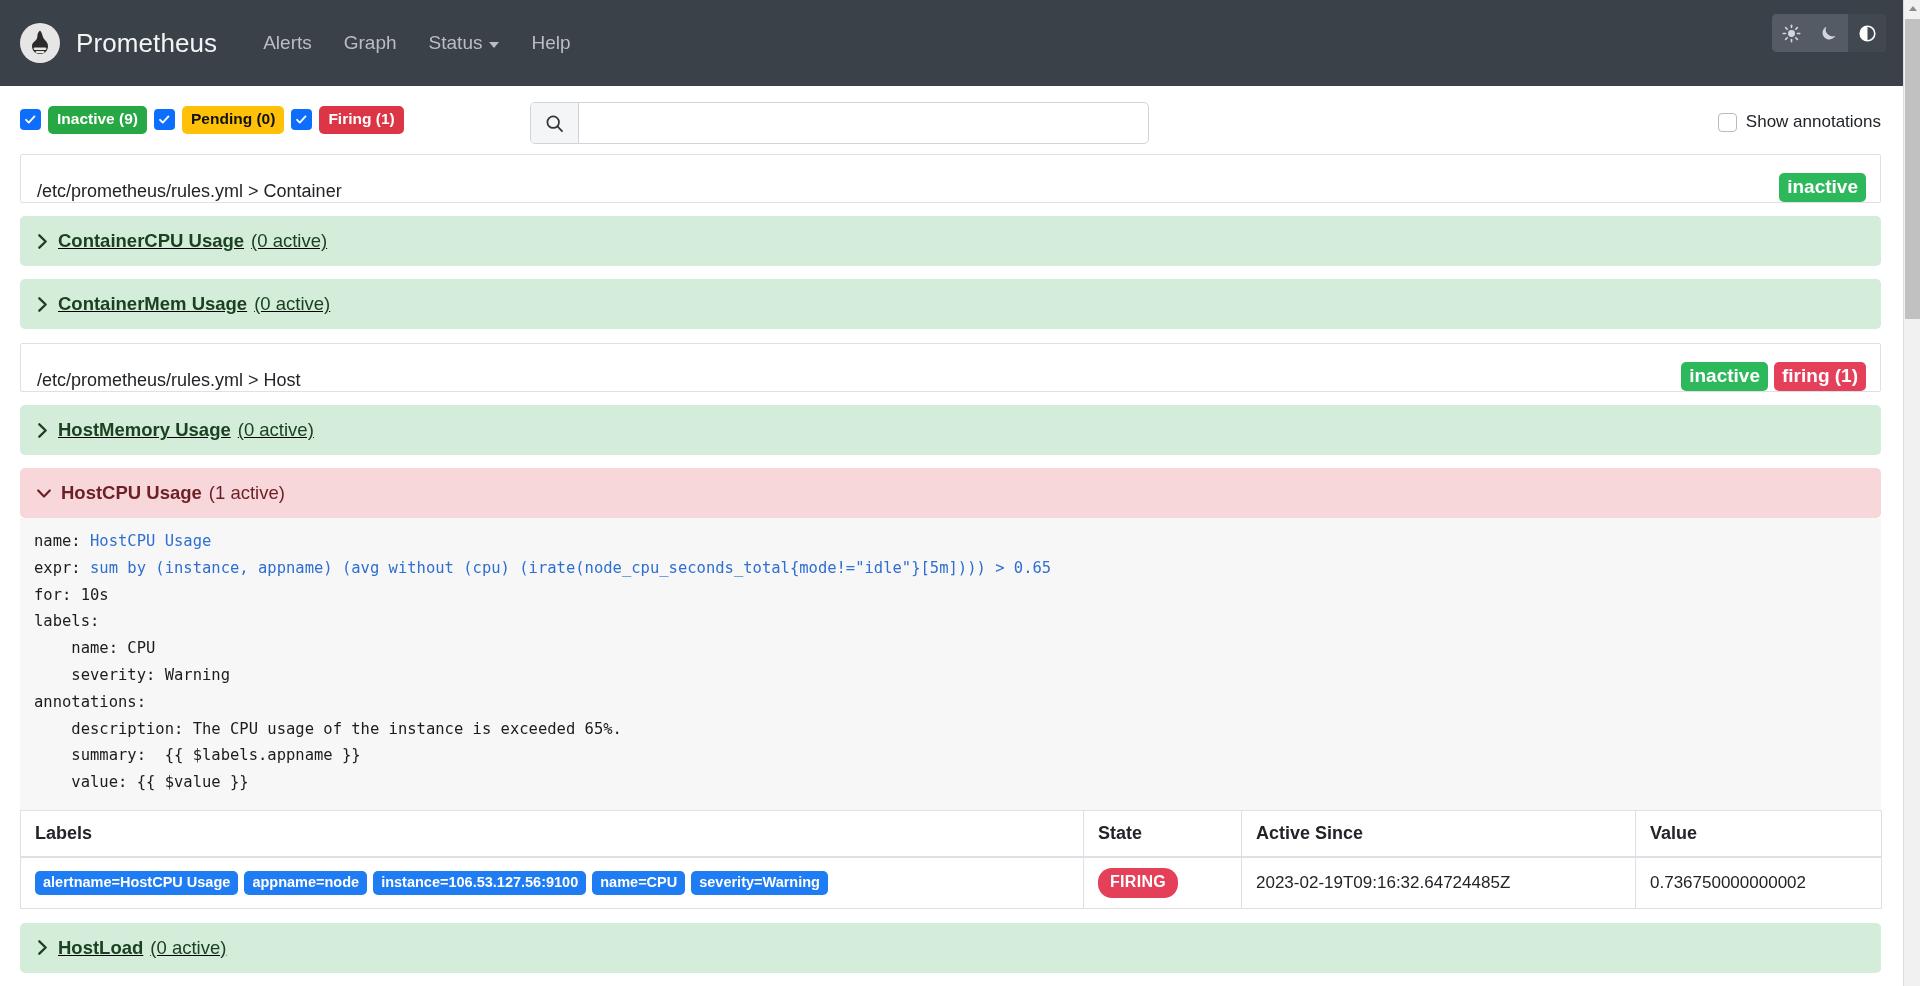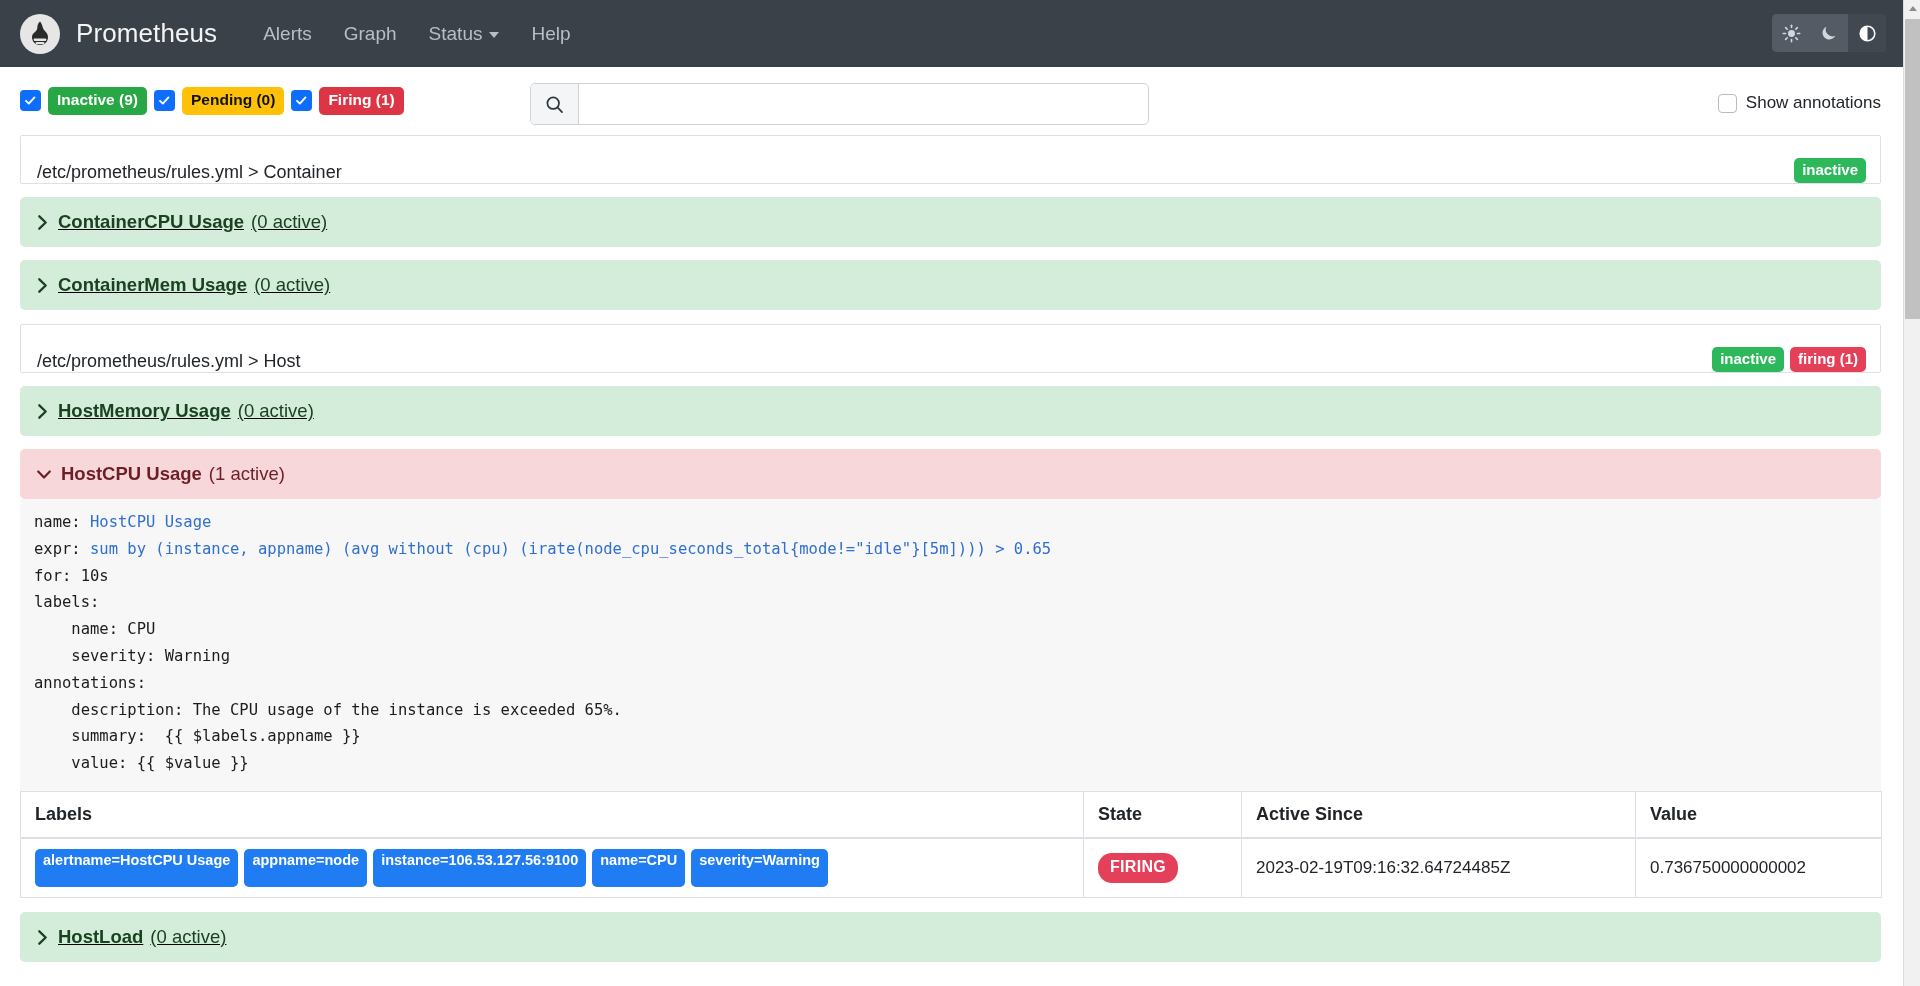--- a/index.html
+++ b/index.html
@@ -12,21 +12,21 @@
     overflow: hidden;
   }
   .page {
     width: 1920px; height: 986px;
     position: relative;
     overflow: hidden;
   }
   
   .navbar {
     background: #3b4149;
-    height: 67px;
+    height: 86px;
     display: flex;
     align-items: center;
     padding: 0 22px 0 20px;
     position: relative;
   }
   .brand-wrap {
     display: flex;
     align-items: center;
     gap: 16px;
   }
@@ -218,21 +218,21 @@
     white-space: nowrap;
   }
   .group-badges {
     margin-left: auto;
     display: flex;
     gap: 6px;
     align-items: center;
   }
   .state-badge {
     border-radius: 5px;
-    font-size: 15px;
+    font-size: 19px;
     font-weight: bold;
     padding: 4px 8px 5px;
     color: #ffffff;
     line-height: 1.05;
     white-space: nowrap;
     margin-top: 7px;
   }
   .s-inactive { background: #2eb85c; }
   .s-firing   { background: #e4405a; }
 
@@ -314,21 +314,21 @@
     flex-wrap: wrap;
     gap: 6px;
     align-items: center;
   }
   .chip {
     background: #1f7cf2;
     color: #ffffff;
     border-radius: 5px;
     font-size: 14.5px;
     font-weight: bold;
-    padding: 4px 8px 19px;
+    padding: 4px 8px 5px;
     white-space: nowrap;
     line-height: 1.05;
     cursor: pointer;
   }
   .firing-chip {
     display: inline-block;
     background: #e4405a;
     color: #ffffff;
     border-radius: 14px;
     font-size: 16px;

